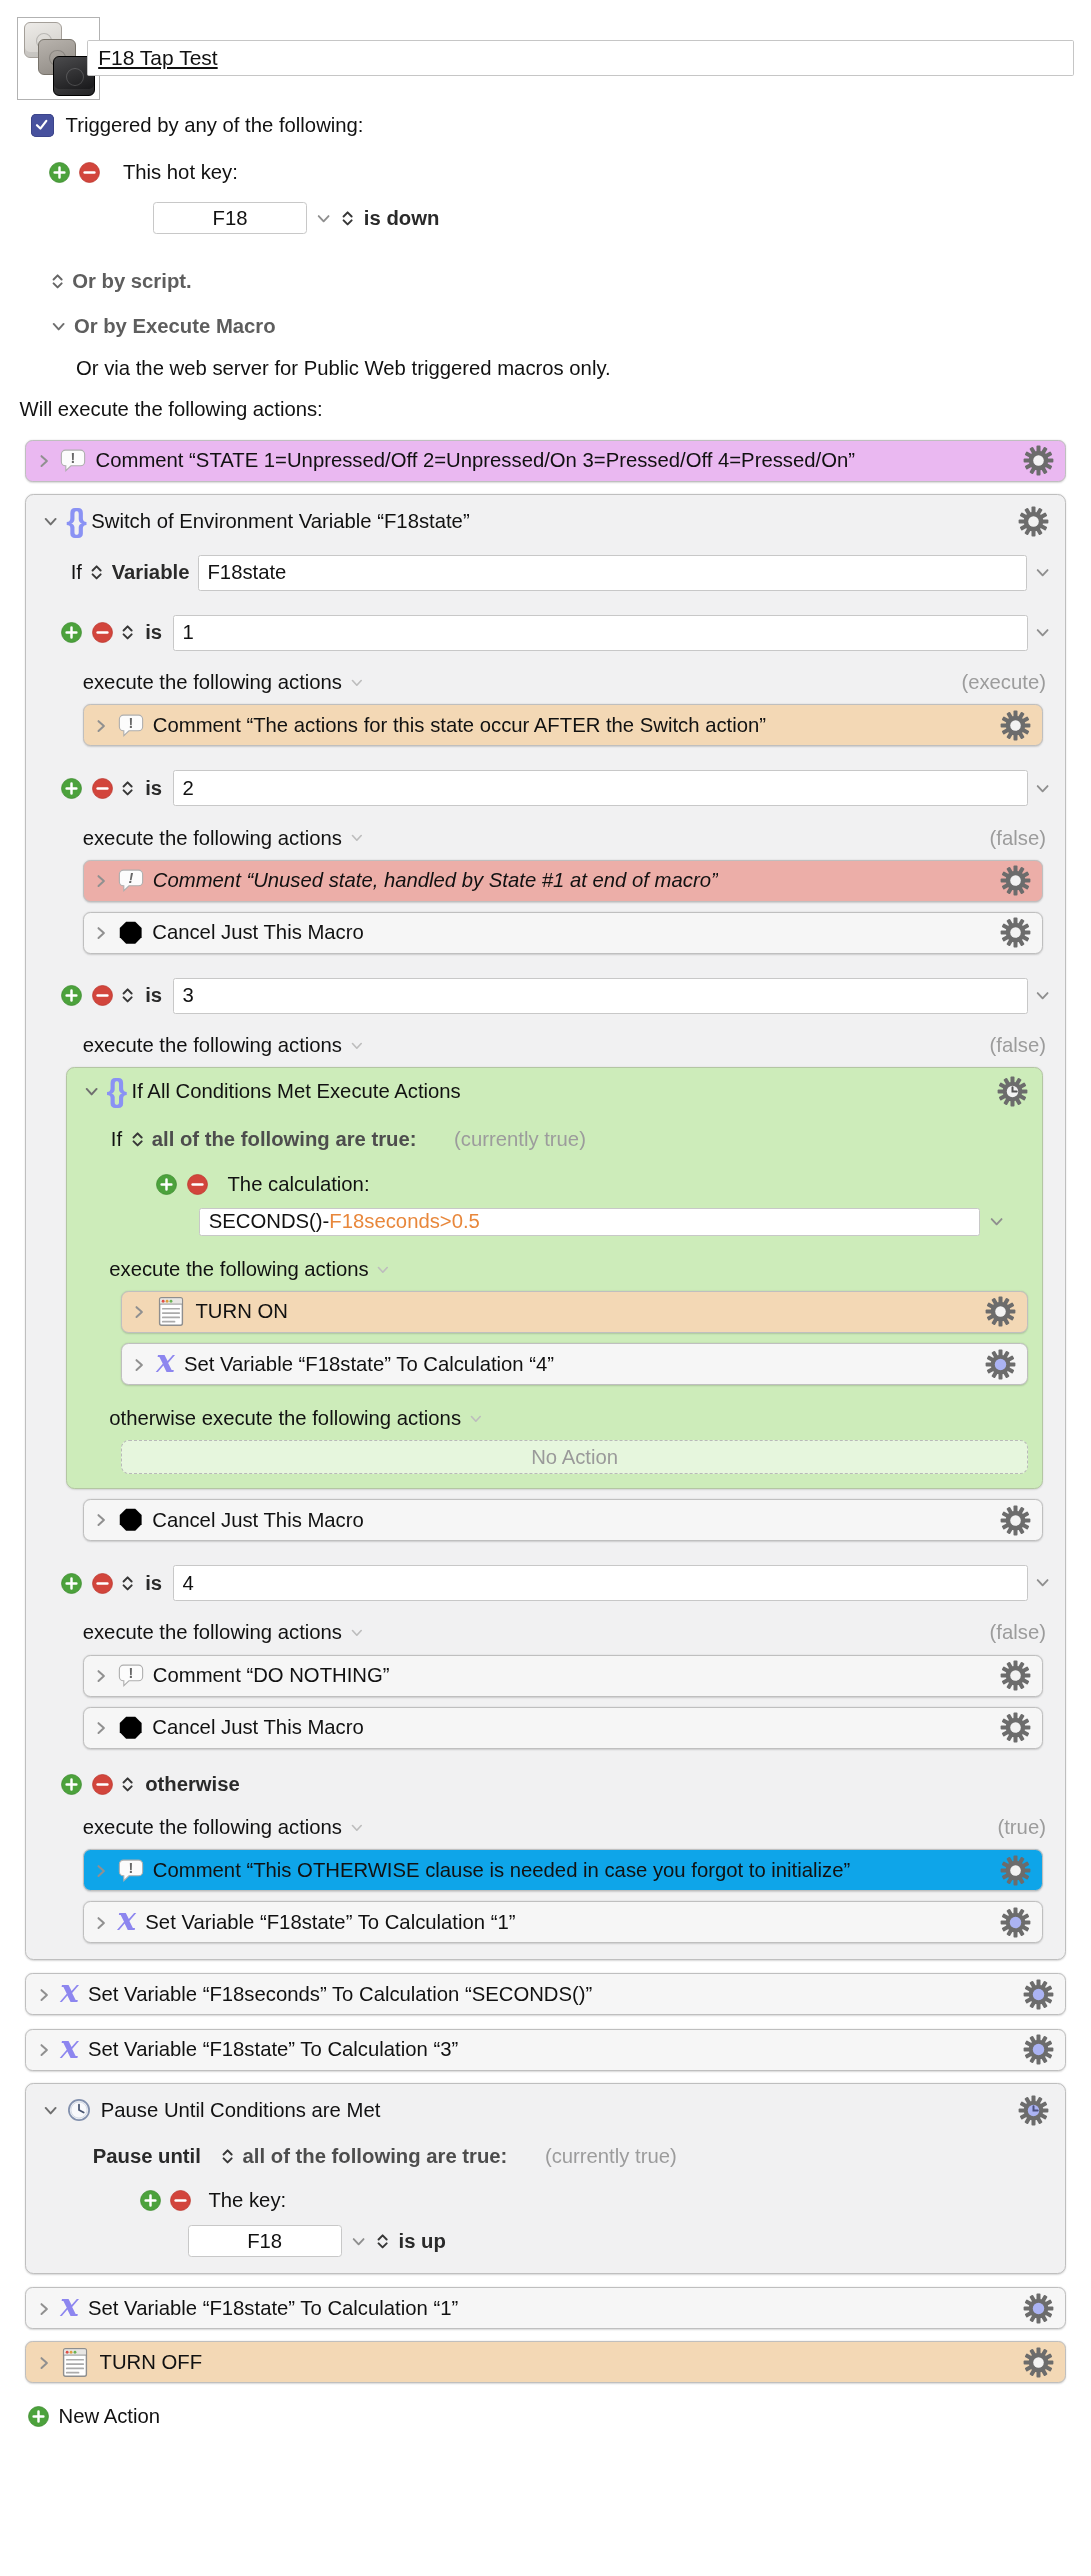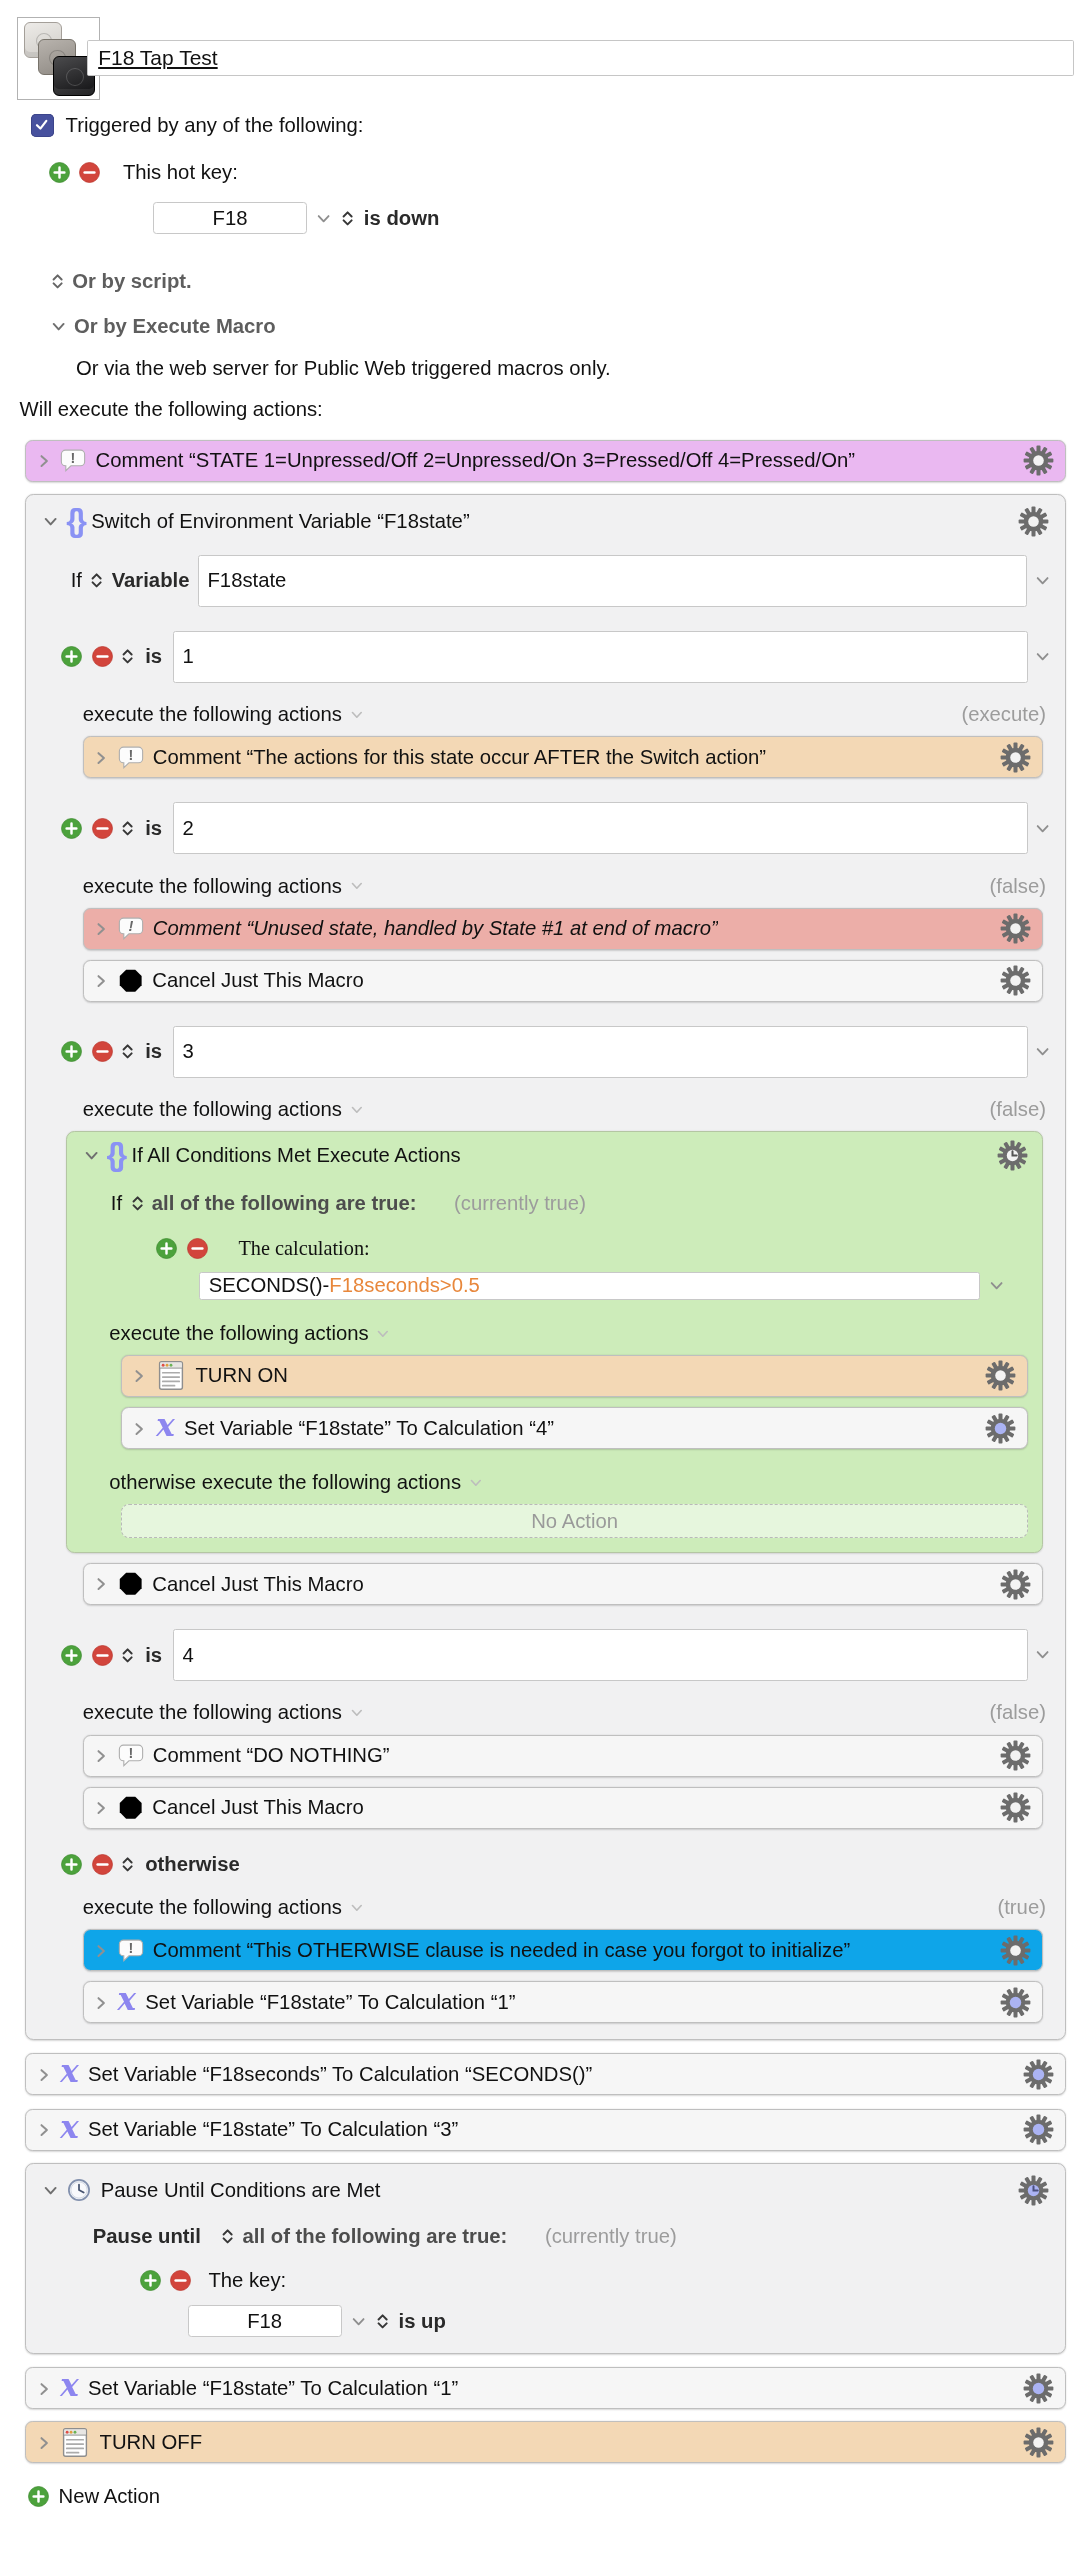--- a/index.html
+++ b/index.html
@@ -26,21 +26,21 @@
   .orexec  { margin:22px 0 0 51px; gap:8.5px; }
   .webnote { margin:18.6px 0 0 76px; }
   .willrow { margin:18.6px 0 0 19.5px; }
   .graybold { color:#5e5e5e; font-weight:bold; }
   .blackbold { color:#2a2a2a; font-weight:bold; }
   .cb { width:23px; height:23px; border-radius:5.1px; background:#47519e; display:flex; align-items:center; justify-content:center; box-shadow:inset 0 0 0 0.8px #3a4286; }
   .cb svg { width:15.3px; height:15.3px; }
   .hotlabel { margin-left:15.3px; }
 
   
-  .field { background:#fff; border:0.8px solid #c8c8c8; border-radius:2.5px; height:52px; display:flex; align-items:center; flex:1; }
+  .field { background:#fff; border:0.8px solid #c8c8c8; border-radius:2.5px; height:36px; display:flex; align-items:center; flex:1; }
   .field input { border:none; outline:none; font:inherit; width:100%; padding:0 8.5px; background:transparent; color:#111; }
   .keyfield { width:154px; height:32px; flex:none; border-radius:3.4px; }
   .keyfield input { text-align:center; }
 
   
   .disc { width:14.4px; height:15.3px; stroke:#909090; stroke-width:2.2; fill:none; stroke-linecap:round; stroke-linejoin:round; flex:none; }
   .disc.dark { stroke:#6f6f6f; }
   .ud { width:12.7px; height:17px; stroke:#373737; stroke-width:2.2; fill:none; stroke-linecap:round; stroke-linejoin:round; flex:none; }
   .ud.gray { stroke:#666; }
   .drop { width:13.6px; height:9.3px; stroke:#8f8f8f; stroke-width:2.2; fill:none; stroke-linecap:round; stroke-linejoin:round; flex:none; }
@@ -82,21 +82,21 @@
   .caserow .islbl { font-weight:bold; color:#2a2a2a; margin:0 3.4px; }
   .execrow { display:flex; align-items:center; margin:20.3px 3.4px 0 41px; }
   .execrow .status { margin-left:auto; color:#9c9c9c; }
   .nest { margin:10.2px 6.8px 0 41px; }
   .greenblk { background:#cdecba; border:0.8px solid #b4c6a3; border-radius:8.5px; margin:10.2px 6.8px 0 24px; padding:3.4px 13.6px 13.6px; box-shadow:0 0.8px 1.7px rgba(0,0,0,.12); }
   .g-hd { display:flex; align-items:center; gap:8.5px; height:39px; padding-left:3.4px; }
   .g-ifall { display:flex; align-items:center; gap:8.5px; margin:17px 0 0 30.5px; }
   .g-ifall .gy2 { color:#4d4d4d; font-weight:bold; }
   .statusin { color:#9c9c9c; margin-left:29px; }
   .g-pm { display:flex; align-items:center; gap:7.6px; margin:22px 0 0 75px; }
-  .g-pm .lbl { margin-left:22px;font-family:Liberation Serif, serif; }
+  .g-pm .lbl { margin-left:11px; }
   .g-calc { display:flex; align-items:center; gap:10.2px; margin:12px 24px 0 119px; }
   .calcfield { background:#fff; border:0.8px solid #c8c8c8; border-radius:2.5px; height:28px; flex:1; display:flex; align-items:center; padding:0 8.5px; white-space:nowrap; overflow:hidden; }
   .calc-orange { color:#e8873b; }
   .g-returns { margin:13.6px 0 0 127px; }
   .g-exec { display:flex; align-items:center; margin:22px 0 0 29px; }
   .g-nest { margin:10.2px 0 0 41px; }
   .noaction { margin:10.2px 0 0 41px; border:1.7px dashed #b9b9b9; border-radius:8px; height:34px; display:flex; align-items:center; justify-content:center; color:#9a9a9a; background:rgba(255,255,255,.5); }
   .pz-cond { display:flex; align-items:center; gap:8.5px; margin:17px 0 0 51px; }
   .pz-pm { display:flex; align-items:center; gap:7.6px; margin:20.3px 0 0 97px; }
   .pz-pm .lbl { margin-left:8.5px; }

